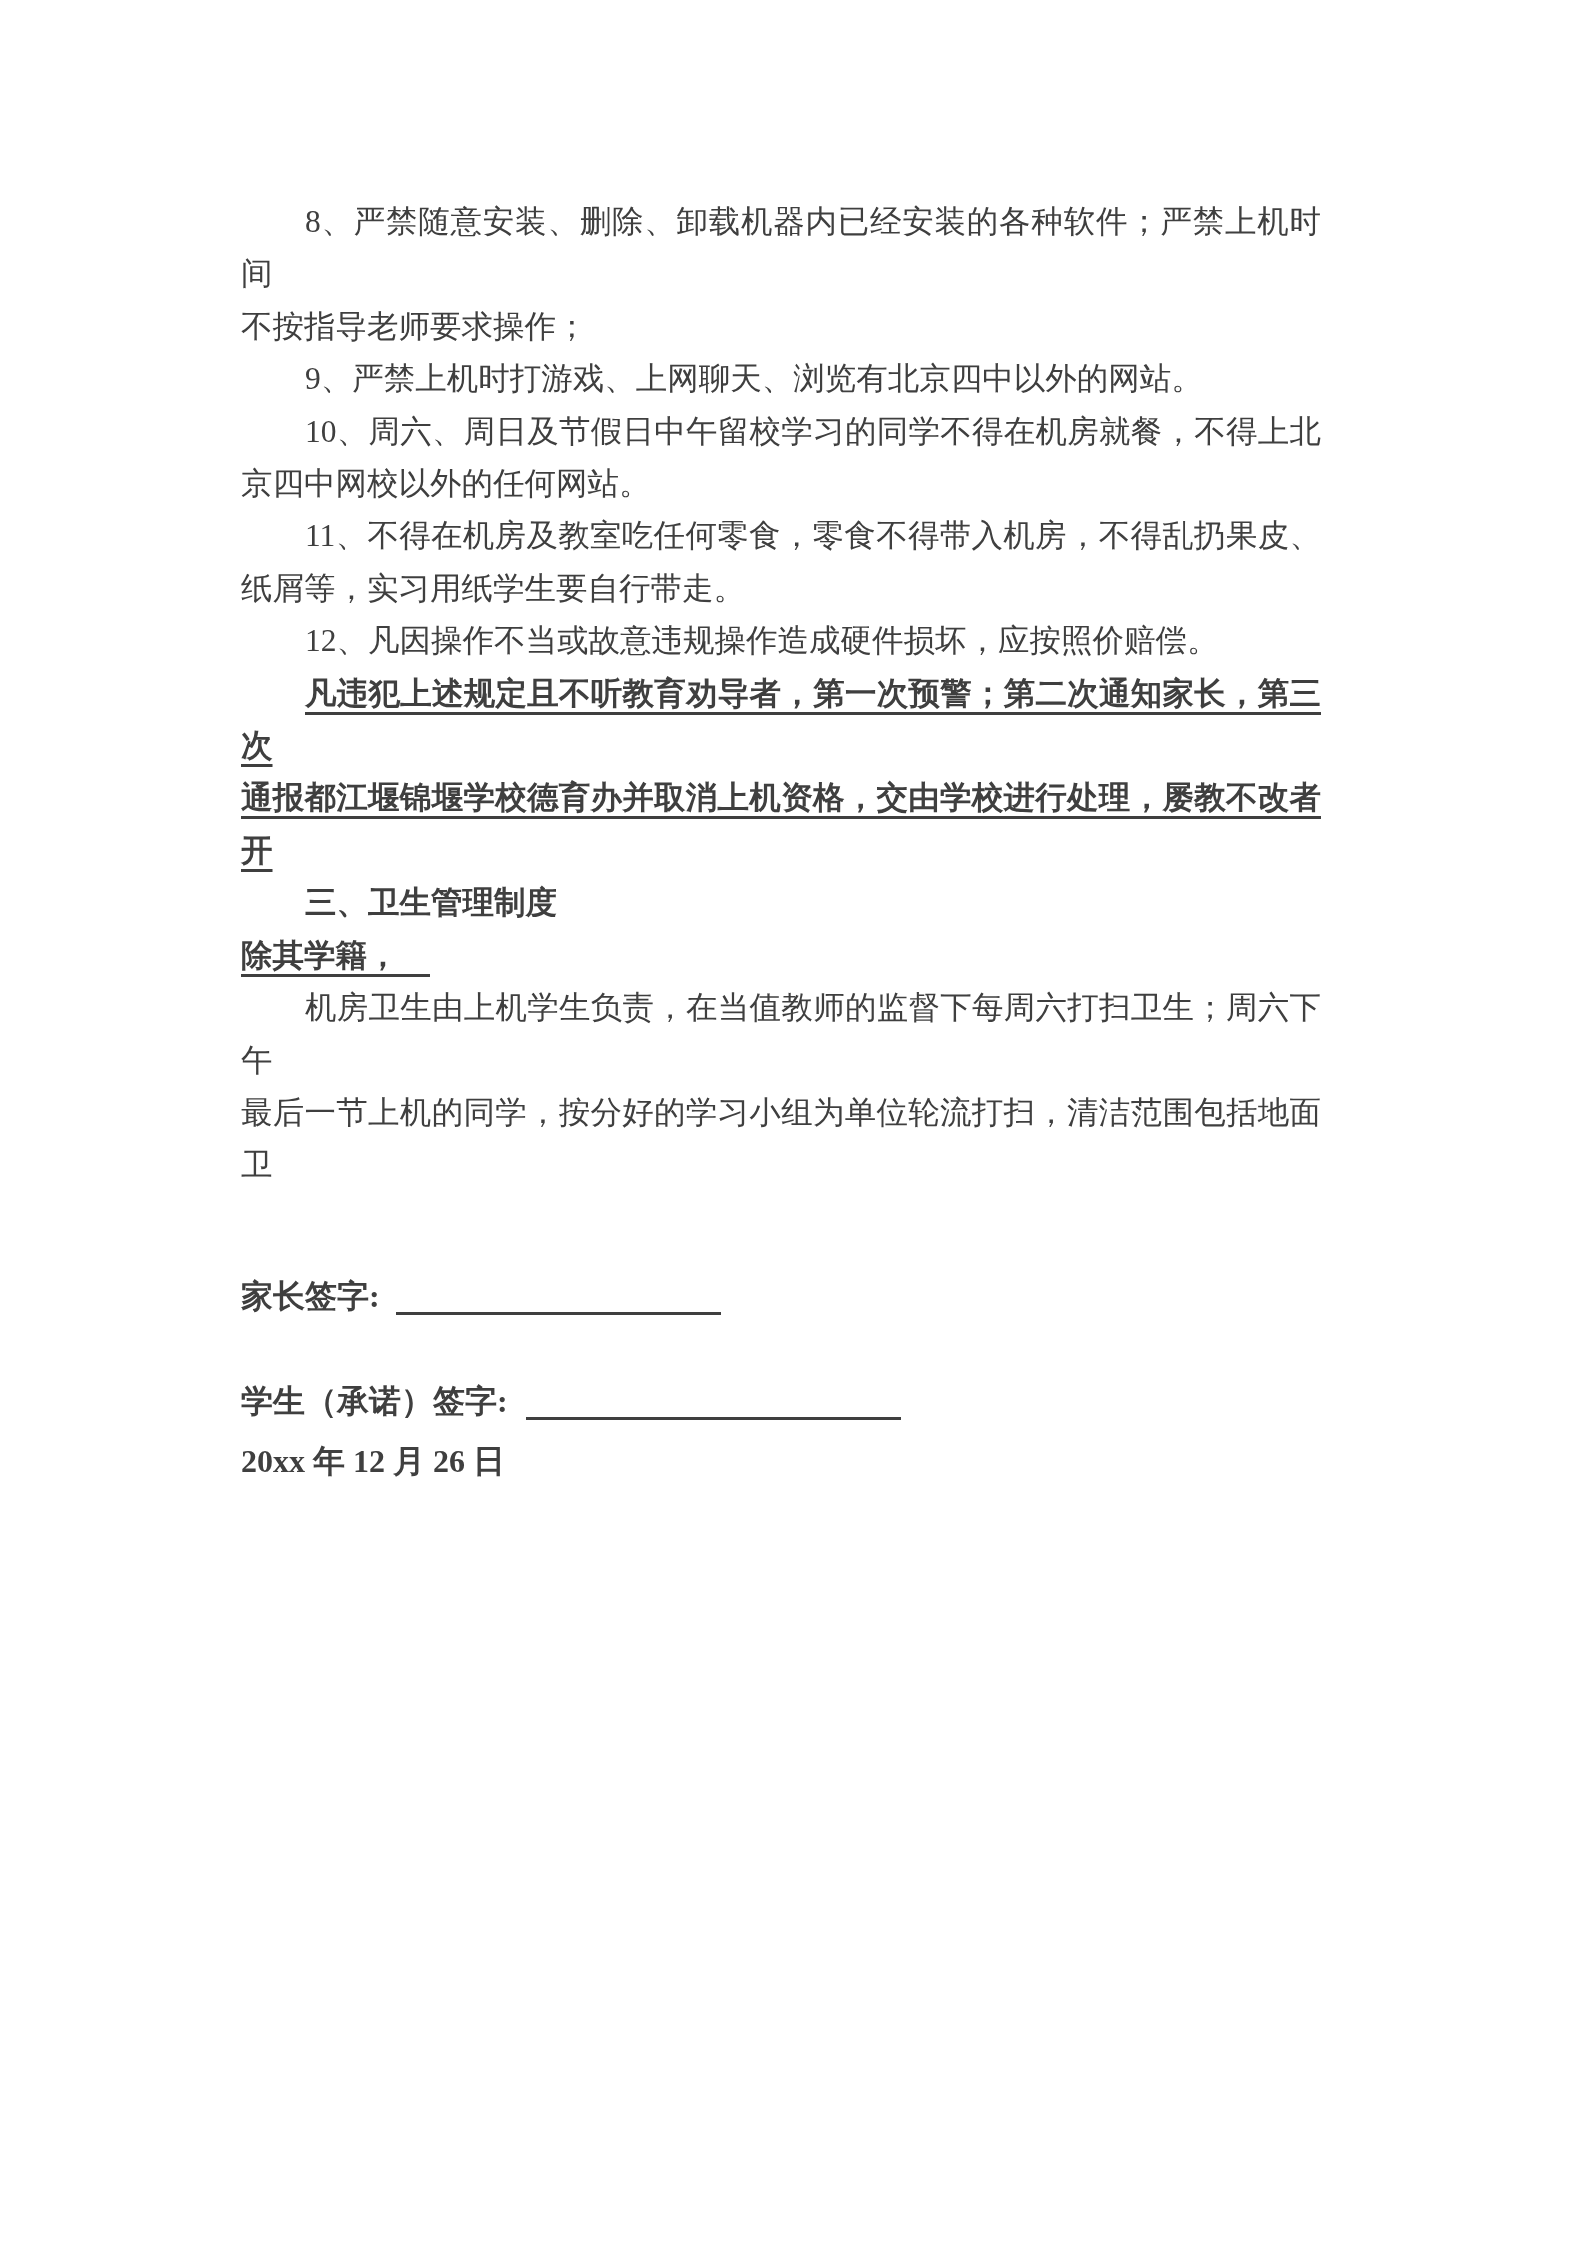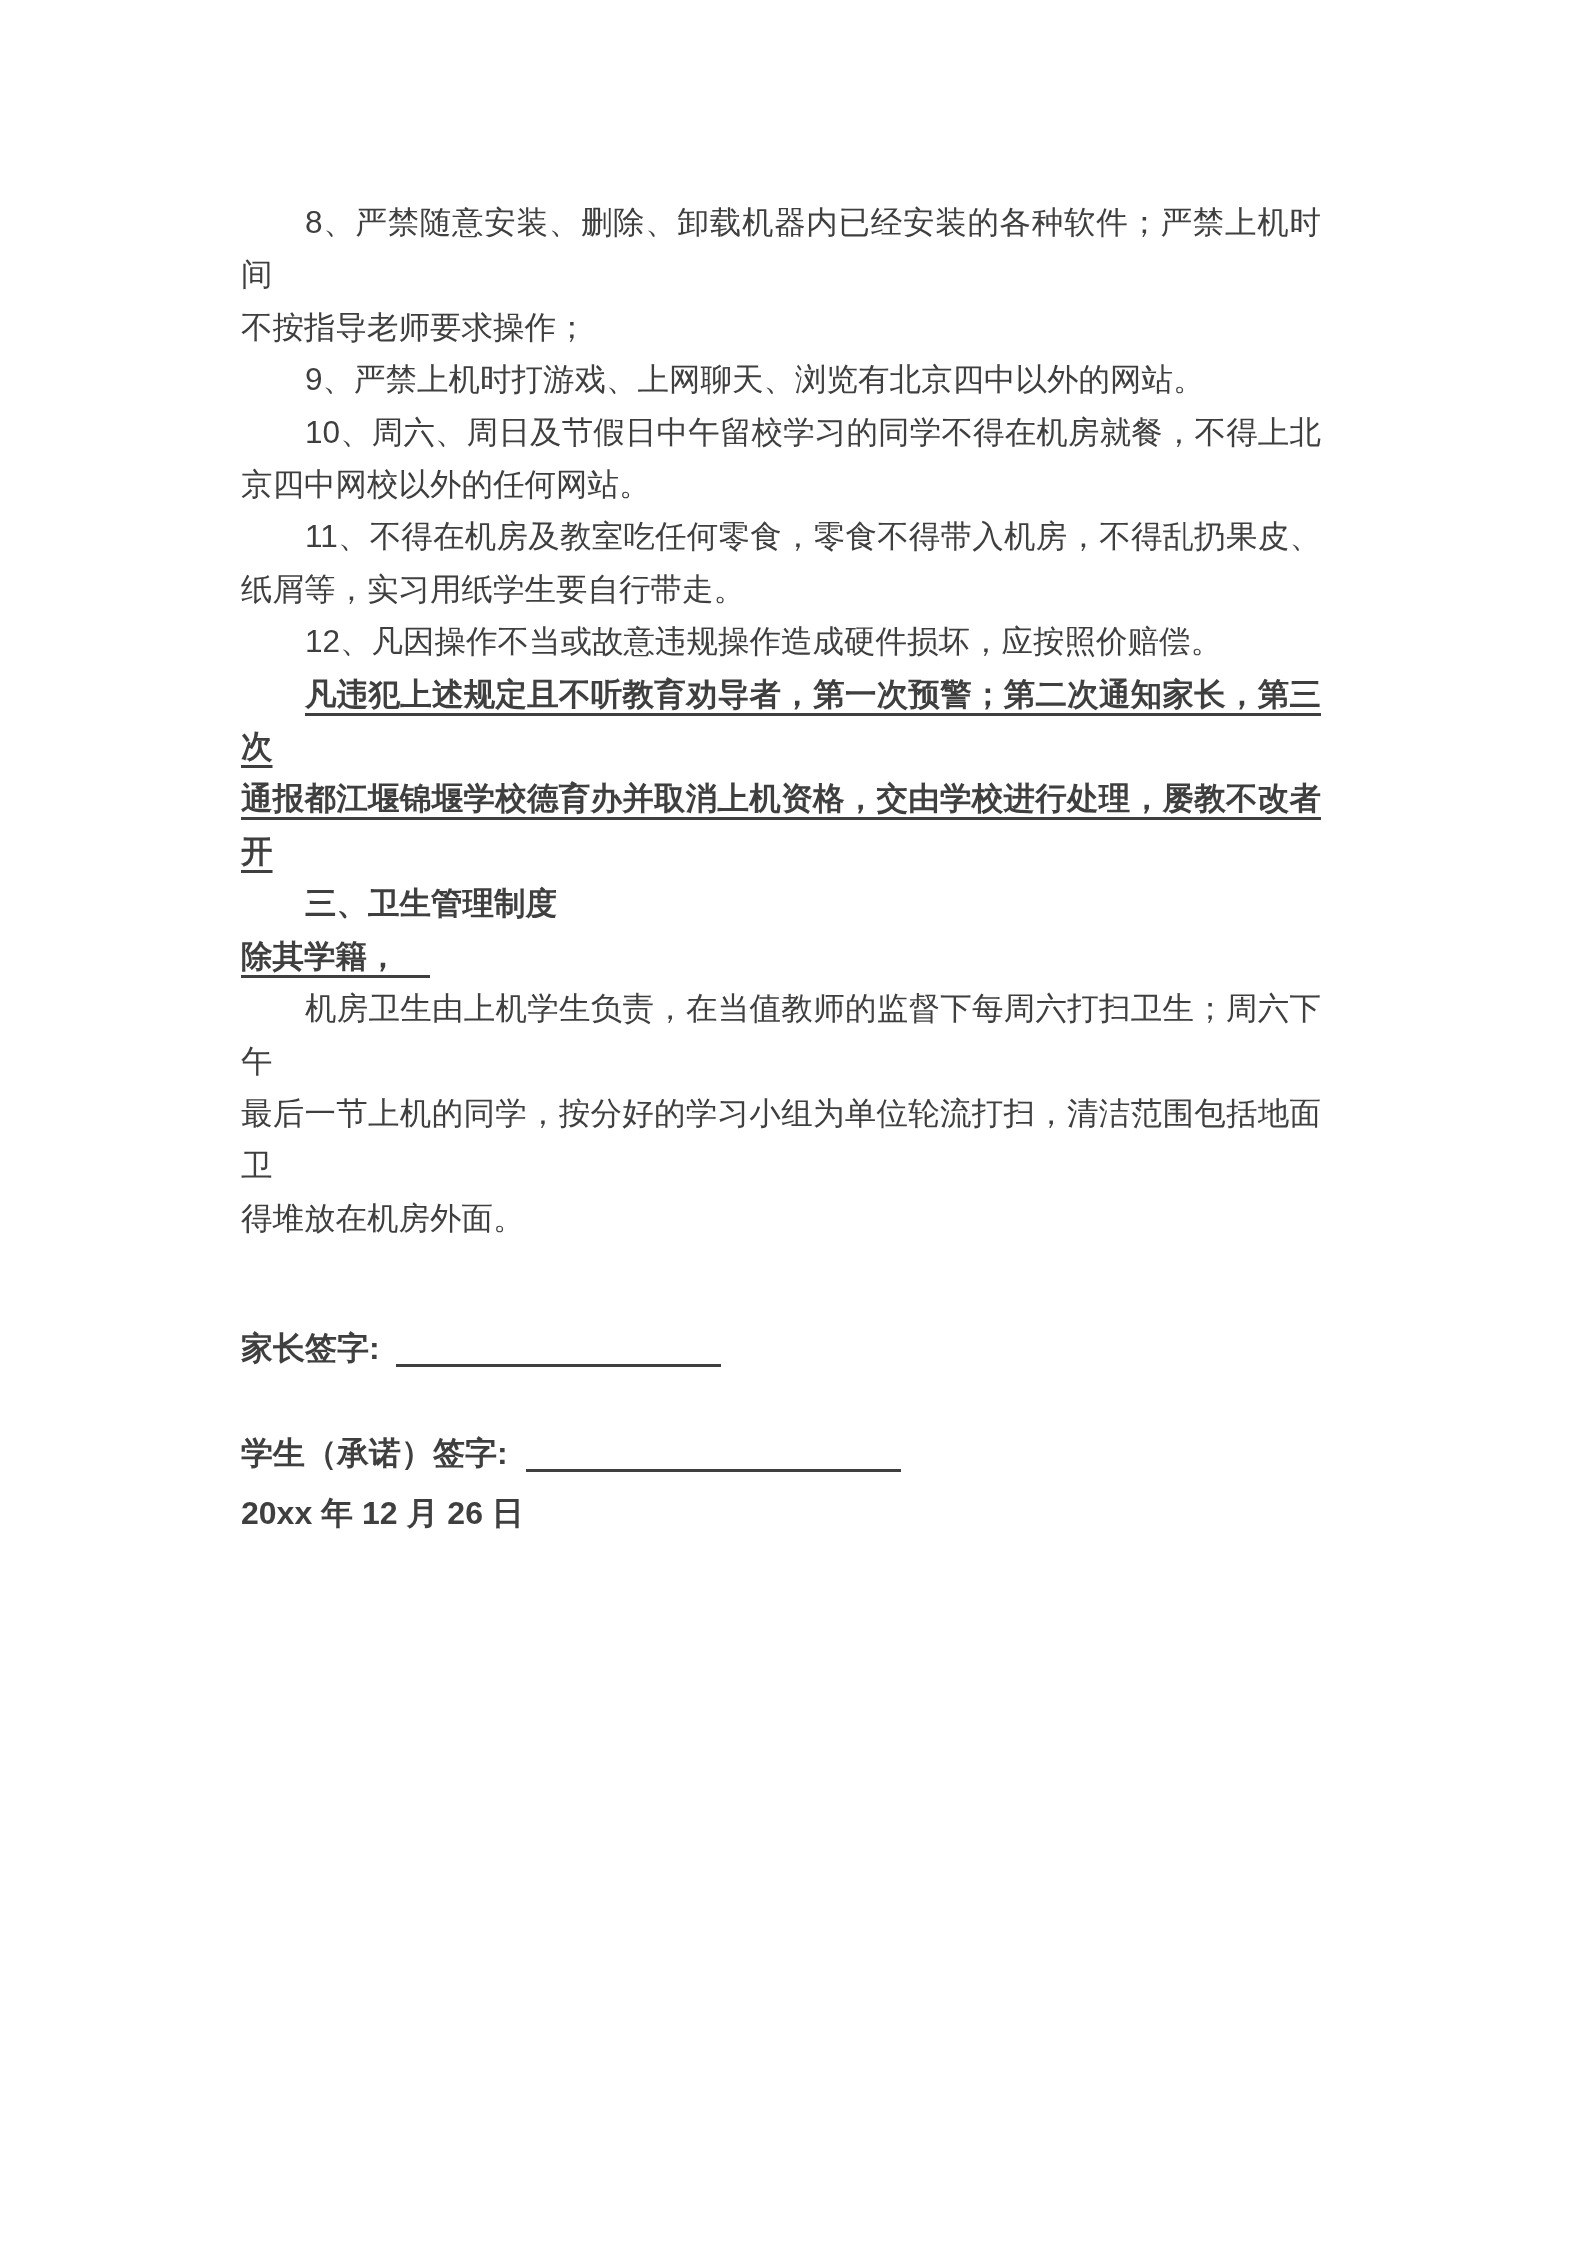--- a/index.html
+++ b/index.html
@@ -4,21 +4,21 @@
 <style>
   :root { --ink: #3f3f3f; --paper: #ffffff; }
   * { box-sizing: border-box; }
   html, body { margin: 0; padding: 0; background: var(--paper); }
   .page {
     position: relative;
     width: 1562px;
     height: 2245px;
     background: var(--paper);
     color: var(--ink);
-    font-family: Liberation Sans, sans-serif;
+    font-family: Liberation Serif, serif;
     overflow: hidden;
   }
   .content { padding: 196px 241px 0 241px; }
   .line {
     font-size: 31.5px;
     line-height: 52.4px;
     white-space: normal;
     color: var(--ink);
   }
   .line.indent { text-indent: 64px; }
@@ -69,21 +69,20 @@
         <div class="line">京四中网校以外的任何网站。</div>
         <div class="line indent full">11、不得在机房及教室吃任何零食，零食不得带入机房，不得乱扔果皮、</div>
         <div class="line">纸屑等，实习用纸学生要自行带走。</div>
         <div class="line indent">12、凡因操作不当或故意违规操作造成硬件损坏，应按照价赔偿。</div>
         <div class="line indent full bold"><span class="u">凡违犯上述规定且不听教育劝导者，第一次预警；第二次通知家长，第三次</span></div>
         <div class="line full bold"><span class="u">通报都江堰锦堰学校德育办并取消上机资格，交由学校进行处理，屡教不改者开</span></div>
         <div class="line indent bold">三、卫生管理制度</div>
         <div class="line bold"><span class="u">除其学籍，　</span></div>
         <div class="line indent full">机房卫生由上机学生负责，在当值教师的监督下每周六打扫卫生；周六下午</div>
         <div class="line full">最后一节上机的同学，按分好的学习小组为单位轮流打扫，清洁范围包括地面卫</div>
-        <div class="line">得堆放在机房外面。</div>
       </div>
 
     <div class="sig-row parent">
       <span>家长签字:</span><span class="sig-blank parent-blank"></span>
     </div>
 
     <div class="sig-row student">
       <span>学生（承诺）签字:</span><span class="sig-blank student-blank"></span>
     </div>
 

